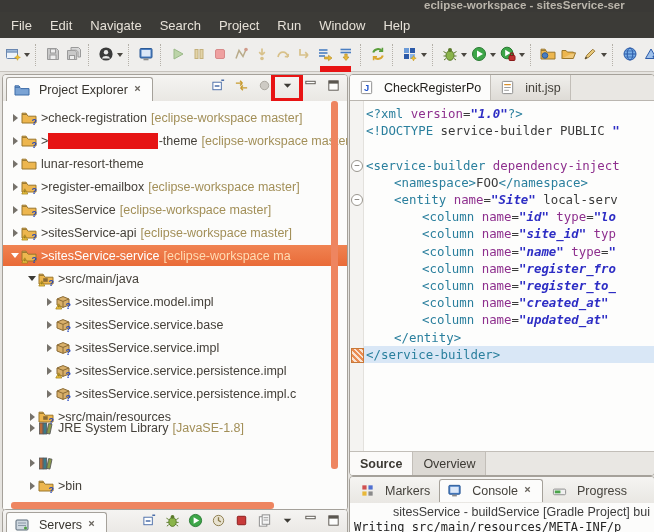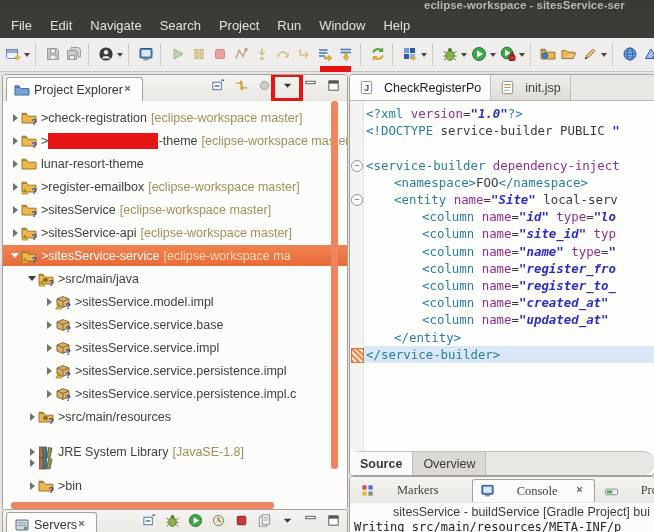--- a/index.html
+++ b/index.html
@@ -21,21 +21,21 @@
   .dd{width:0;height:0;border-left:3.5px solid transparent;border-right:3.5px solid transparent;
     border-top:4px solid #4a4741;margin-left:2px;}
   .tsep{width:4px;height:22px;border-left:1px dotted #b4b0a8;margin:0 3px;flex:0 0 auto;}
   .annot-underline{position:absolute;left:-16px;bottom:-4px;width:31px;height:6px;background:#e81414;}
 
   
   .workbench{position:absolute;left:0;top:72px;width:654px;height:460px;background:#e6e4e0;overflow:hidden;}
   .view{position:absolute;border:1px solid #a5a19a;border-radius:4px;background:#fcfcfb;overflow:hidden;}
   .vhead{position:absolute;left:0;top:0;right:0;height:26px;
     background:linear-gradient(#f5f4f2,#e9e7e3);border-bottom:1px solid #c6c2bc;}
-  .vtab{position:absolute;left:3px;top:2px;height:23px;display:flex;align-items:center;
+  .vtab{position:absolute;left:3px;top:2px;height:23px;display:flex;align-items:center;gap:5px;
     padding:0 7px;background:#fcfcfb;border:1px solid #a5a19a;border-bottom:none;
     border-radius:3px 3px 0 0;font-size:12.5px;color:#38352f;}
   .vtools{position:absolute;right:4px;top:3px;display:flex;gap:4px;align-items:center;}
   .tool{position:relative;width:19px;height:19px;display:flex;align-items:center;justify-content:center;}
   .annot-frame{position:absolute;left:-7px;top:-5px;width:24px;height:21px;border:4px solid #e81414;}
 
   
   .explorer{left:2px;top:2px;width:344px;height:435px;}
   .tree{position:absolute;left:0;top:26px;right:0;bottom:0;background:#fcfcfb;overflow:hidden;}
   .trow{position:absolute;left:0;width:100%;height:21px;display:flex;align-items:center;
@@ -72,31 +72,31 @@
   .qmark{position:absolute;left:1px;width:11px;height:13px;border:1px solid #c87838;
     background:repeating-linear-gradient(45deg,#ea8c52 0 2px,#f8e3d2 2px 4px);}
   .clwrap{position:absolute;left:14px;top:0;right:0;bottom:0;}
   .chl{position:absolute;left:0;right:0;height:17px;background:#d9e7f6;}
   .cline{position:absolute;left:0;right:0;height:17px;white-space:pre;line-height:17px;}
   .tk-tag{color:#2a7f9d;}
   .tk-attr{color:#8e2f8e;}
   .tk-val{color:#2d2dc4;font-style:italic;font-weight:bold;}
   .tk-plain{color:#3a3a3a;}
   .pagebar{position:absolute;left:0;bottom:0;right:0;height:23px;background:#e9e7e3;
-    border-top:1px solid #c2beb8;display:flex;border-radius:10px;}
+    border-top:1px solid #c2beb8;display:flex;}
   .ptab{display:flex;align-items:center;padding:0 10px;font-size:12.5px;color:#3c3933;
     background:#dcd9d4;border-right:1px solid #c2beb8;}
   .ptab.active{background:#fbfaf9;font-weight:bold;}
 
   
   .console{left:349px;top:404px;width:304px;height:58px;}
   .ctabs{position:absolute;left:3px;top:2px;display:flex;gap:2px;height:24px;}
-  .ctab{display:flex;align-items:center;gap:17px;padding:0 7px;font-size:12.5px;color:#45423c;height:23px;font-family:Liberation Serif, serif;}
+  .ctab{display:flex;align-items:center;gap:5px;padding:0 7px;font-size:12.5px;color:#45423c;height:23px;}
   .ctab.active{background:#fcfcfb;border:1px solid #a5a19a;border-bottom:none;
-    border-radius:3px 3px 0 0;box-sizing:border-box;margin-left:24px;}
+    border-radius:3px 3px 0 0;box-sizing:border-box;}
   .ccontent{position:absolute;left:0;top:26px;right:0;bottom:0;background:#fcfcfb;}
   .con1{font-size:12.5px;color:#3c3c3c;padding:2px 4px 0 4px;white-space:nowrap;text-align:right;}
   .con2{font-family:"DejaVu Sans Mono",monospace;font-size:12px;color:#222;padding:1px 4px;white-space:nowrap;}
 
   
   .note{position:absolute;left:264px;top:297px;font-size:17px;letter-spacing:.2px;
     color:#db2a1f;white-space:nowrap;pointer-events:none;}
   .closex{display:flex;}
 </style>
 </head>
@@ -624,21 +624,21 @@
               <svg width="16" height="16" viewBox="0 0 16 16">
                 <path d="M1 4.4 h4.6 l1.6 1.8 H15 V13 H1 Z" fill="#edb64e" stroke="#9a762b"></path>
                 <path d="M1 4.4 V3.2 h4 l1 1.2 Z" fill="#f6d588" stroke="#9a762b"></path>
                 <rect x="5.2" y="7.2" width="4.5" height="3.6" fill="#8a6a34"></rect>
                 <text x="10.5" y="15" font-size="9" font-weight="bold" fill="#2244bb" font-family="Liberation Sans,sans-serif">?</text>
               </svg>
             </span>
             <span>&gt; </span>
             <span>src/main/resources</span>
           </div>
-          <div class="trow" style="top: 340px; padding-left: 23px;">
+          <div class="trow" style="top: 316px; padding-left: 23px;">
             <span class="tw">
               <i class="col"></i>
             </span>
             <span class="nicon">
               <svg width="16" height="16" viewBox="0 0 16 16">
                 <g stroke="#555" stroke-width="0.8">
                   <rect x="1.5" y="3" width="3.4" height="11" fill="#b86a3a"></rect>
                   <rect x="5.3" y="3" width="3.4" height="11" fill="#3a7a8a"></rect>
                   <rect x="9.6" y="3.8" width="3.4" height="10" fill="#8a9a4a" transform="rotate(12 11.3 8.8)"></rect>
                 </g>

